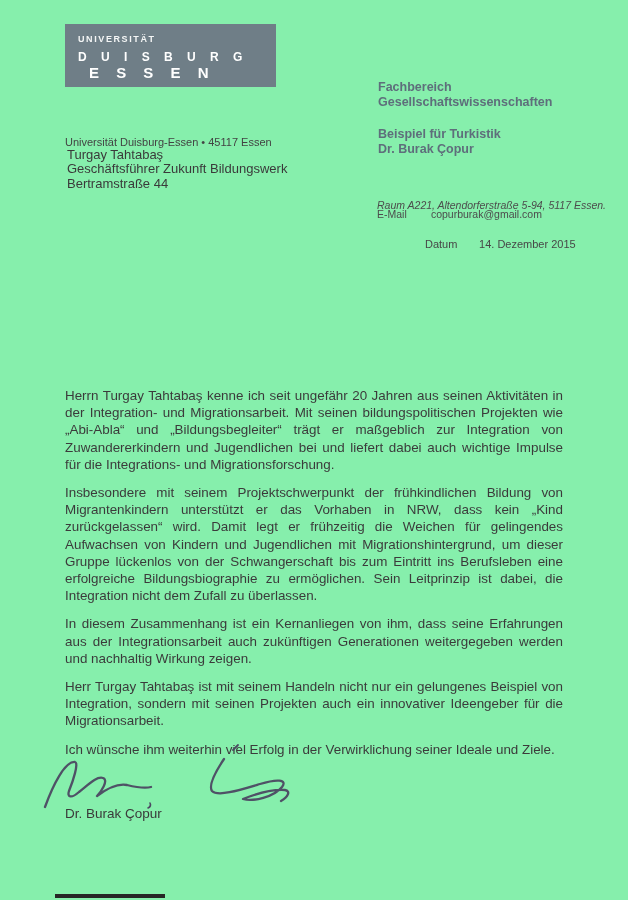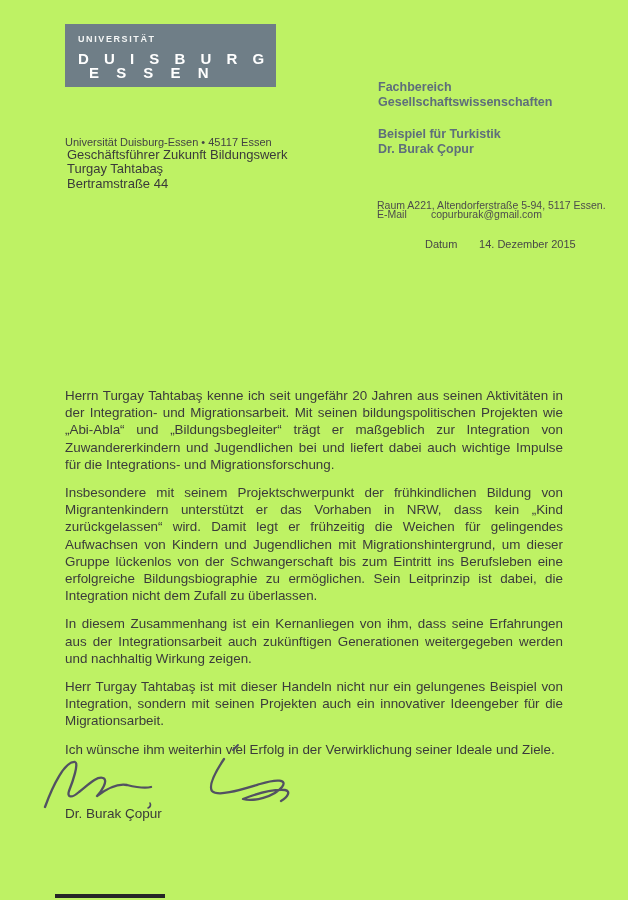--- a/index.html
+++ b/index.html
@@ -1,39 +1,39 @@
 <!DOCTYPE html>
 <html><head>
 <meta charset="utf-8">
 <style>
   html, body { margin: 0; padding: 0; }
   .page {
     position: relative;
     width: 628px;
     height: 900px;
-    background: #bef264;
+    background: #86efac;
     overflow: hidden;
     font-family: "Liberation Sans", sans-serif;
     color: #3c3c3c;
   }
   
   .logo-box {
     position: absolute;
     left: 65px; top: 24px;
     width: 211px; height: 63px;
     background: #6f7e87;
   }
   .logo-uni {
     position: absolute; left: 13px; top: 10px;
     font-size: 9px; font-weight: bold; letter-spacing: 1.6px;
     color: #f4f6f6;
   }
   .logo-duisburg {
     position: absolute; left: 13px; top: 26px;
-    font-size: 15px; font-weight: bold; letter-spacing: 5.5px;
+    font-size: 12px; font-weight: bold; letter-spacing: 5.5px;
     color: #ffffff; white-space: nowrap;
   }
   .logo-essen {
     position: absolute; left: 24px; top: 40px;
     font-size: 15px; font-weight: bold; letter-spacing: 6.5px;
     color: #ffffff; white-space: nowrap;
   }
   
   .hdr-right {
     position: absolute; left: 378px; top: 80px;
@@ -51,21 +51,21 @@
   .sender-line {
     position: absolute; left: 65px; top: 136px;
     font-size: 11px; color: #434343; white-space: nowrap;
   }
   .recipient {
     position: absolute; left: 67px; top: 148px;
     font-size: 13px; line-height: 14.3px; color: #3a3a3a;
   }
   
   .meta-email { position: absolute; left: 377px; top: 181px; font-size: 10.5px; color: #4c4c4c; margin-top: 27px; }
-  .meta-room  { position: absolute; left: 377px; top: 199px; font-size: 10.5px; color: #4c4c4c; white-space: nowrap; }
+  .meta-room  { position: absolute; left: 377px; top: 199px; font-size: 10.5px; color: #4c4c4c; white-space: nowrap; font-style: italic; }
   .meta-date  { position: absolute; left: 377px; top: 238px; font-size: 11px;   color: #474747; padding-left: 48px; }
   .meta-label { display: inline-block; width: 51px; }
   
   .subject {
     position: absolute; left: 65px; top: 330px;
     width: 505px;
     font-size: 14px; font-weight: bold; line-height: 17px;
     color: #303030;
   }
   
@@ -108,41 +108,41 @@
     <div>Gesellschaftswissenschaften</div>
   </div>
   <div class="hdr-institute">
     <div>Beispiel für Turkistik</div>
     <div>Dr. Burak Çopur</div>
   </div>
 
   <div class="sender-line">Universität Duisburg-Essen • 45117 Essen</div>
 
   <div class="recipient">
+    <div>Turgay Tahtabaş</div>
     <div>Geschäftsführer Zukunft Bildungswerk</div>
-    <div>Turgay Tahtabaş</div>
     <div>Bertramstraße 44</div>
   </div>
 
   <div class="meta-email">
     <span class="meta-label">E-Mail</span>
     <span>copurburak@gmail.com</span>
   </div>
   <div class="meta-room">Raum A221, Altendorferstraße 5-94, 5117 Essen.</div>
   <div class="meta-date">
     <span class="meta-label">Datum</span>
     <span>14. Dezember 2015</span>
   </div>
 
 
   <div class="body-text">
     <p>Herrn Turgay Tahtabaş kenne ich seit ungefähr 20 Jahren aus seinen Aktivitäten in der Integration- und Migrationsarbeit. Mit seinen bildungspolitischen Projekten wie „Abi-Abla“ und „Bildungsbegleiter“ trägt er maßgeblich zur Integration von Zuwandererkindern und Jugendlichen bei und liefert dabei auch wichtige Impulse für die Integrations- und Migrationsforschung.</p>
     <p>Insbesondere mit seinem Projektschwerpunkt der frühkindlichen Bildung von Migrantenkindern unterstützt er das Vorhaben in NRW, dass kein „Kind zurückgelassen“ wird. Damit legt er frühzeitig die Weichen für gelingendes Aufwachsen von Kindern und Jugendlichen mit Migrationshintergrund, um dieser Gruppe lückenlos von der Schwangerschaft bis zum Eintritt ins Berufsleben eine erfolgreiche Bildungsbiographie zu ermöglichen. Sein Leitprinzip ist dabei, die Integration nicht dem Zufall zu überlassen.</p>
     <p>In diesem Zusammenhang ist ein Kernanliegen von ihm, dass seine Erfahrungen aus der Integrationsarbeit auch zukünftigen Generationen weitergegeben werden und nachhaltig Wirkung zeigen.</p>
-    <p>Herr Turgay Tahtabaş ist mit dieser Handeln nicht nur ein gelungenes Beispiel von Integration, sondern mit seinen Projekten auch ein innovativer Ideengeber für die Migrationsarbeit.</p>
+    <p>Herr Turgay Tahtabaş ist mit seinem Handeln nicht nur ein gelungenes Beispiel von Integration, sondern mit seinen Projekten auch ein innovativer Ideengeber für die Migrationsarbeit.</p>
     <p>Ich wünsche ihm weiterhin viel Erfolg in der Verwirklichung seiner Ideale und Ziele.</p>
   </div>
 
   <svg class="signature-svg" width="290" height="82" viewBox="0 0 290 82">
     <g fill="none" stroke="#4c4862" stroke-width="2.3" stroke-linecap="round" stroke-linejoin="round">
 
       <path d="M7,70 C15,48 27,24 37,25 C41,26 35,44 31,54 C29,60 33,62 41,55 C51,47 59,39 65,41 C71,43 63,55 59,59 C67,53 79,46 89,48 C97,50 106,52 113,50" opacity="0.95"></path>
 
       <path d="M195,13 L200,8" stroke-width="1.8"></path>
 

